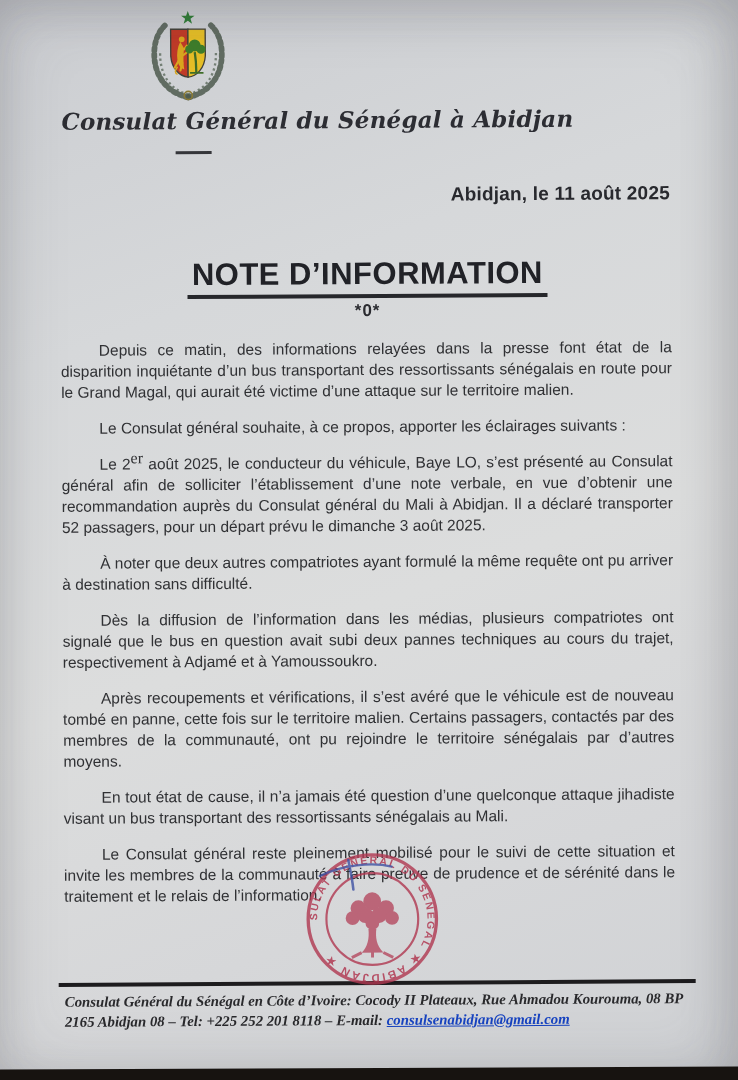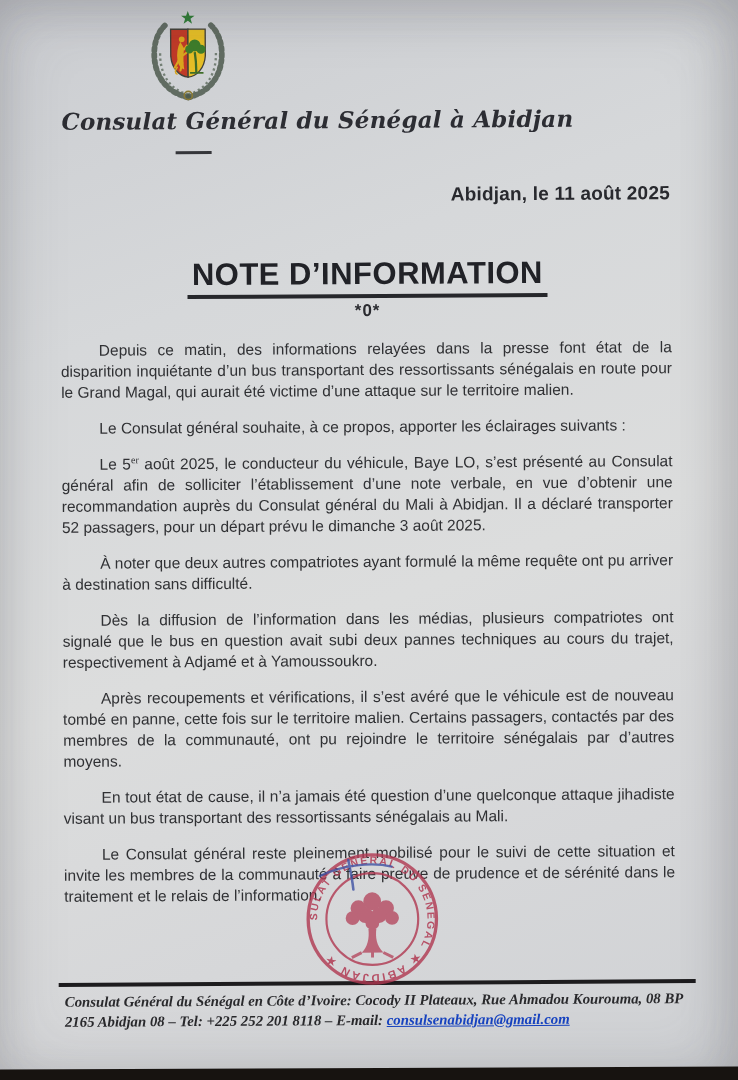--- a/index.html
+++ b/index.html
@@ -36,21 +36,21 @@
   .doc-subtitle{
     position:absolute;left:0;top:301px;width:100%;text-align:center;
     font-weight:bold;font-size:17px;color:#2a2b30;letter-spacing:1px;
   }
 
   .body-text{position:absolute;left:62px;top:338px;width:611px;color:#303134;}
   .body-text p{
     margin:0 0 15px 0;font-size:15.5px;line-height:21px;
     text-align:justify;text-indent:38px;
   }
-  .body-text sup{font-size:10px;line-height:0;font-family:Liberation Serif, serif;}
+  .body-text sup{font-size:16px;line-height:0;font-family:Liberation Serif, serif;}
 
   .stamp{position:absolute;left:296px;top:851px;width:148px;height:140px;z-index:5;opacity:.92;}
   .stamp text{font-family:"Liberation Sans",sans-serif;font-weight:bold;}
 
   .footer-rule{position:absolute;left:56px;top:981px;width:637px;height:4px;background:#1d1c1e;}
   .footer{
     position:absolute;left:62px;top:990px;width:625px;
     font-family:"Liberation Serif",serif;font-weight:bold;font-style:italic;
     font-size:14.8px;line-height:20px;color:#29292c;
   }
@@ -101,21 +101,21 @@
     <div class="date-line">Abidjan, le 11 août 2025</div>
 
     <div class="title-wrap">
       <span class="doc-title">NOTE D’INFORMATION</span>
     </div>
     <div class="doc-subtitle">*0*</div>
 
     <div class="body-text">
       <p>Depuis ce matin, des informations relayées dans la presse font état de la disparition inquiétante d’un bus transportant des ressortissants sénégalais en route pour le Grand Magal, qui aurait été victime d’une attaque sur le territoire malien.</p>
       <p>Le Consulat général souhaite, à ce propos, apporter les éclairages suivants :</p>
-      <p><span>Le 5</span><sup>er</sup><span> août 2025, le conducteur du véhicule, Baye LO, s’est présenté au Consulat général afin de solliciter l’établissement d’une note verbale, en vue d’obtenir une recommandation auprès du Consulat général du Mali à Abidjan. Il a déclaré transporter 52 passagers, pour un départ prévu le dimanche 3 août 2025.</span></p>
+      <p><span>Le 2</span><sup>er</sup><span> août 2025, le conducteur du véhicule, Baye LO, s’est présenté au Consulat général afin de solliciter l’établissement d’une note verbale, en vue d’obtenir une recommandation auprès du Consulat général du Mali à Abidjan. Il a déclaré transporter 52 passagers, pour un départ prévu le dimanche 3 août 2025.</span></p>
       <p>À noter que deux autres compatriotes ayant formulé la même requête ont pu arriver à destination sans difficulté.</p>
       <p>Dès la diffusion de l’information dans les médias, plusieurs compatriotes ont signalé que le bus en question avait subi deux pannes techniques au cours du trajet, respectivement à Adjamé et à Yamoussoukro.</p>
       <p>Après recoupements et vérifications, il s’est avéré que le véhicule est de nouveau tombé en panne, cette fois sur le territoire malien. Certains passagers, contactés par des membres de la communauté, ont pu rejoindre le territoire sénégalais par d’autres moyens.</p>
       <p>En tout état de cause, il n’a jamais été question d’une quelconque attaque jihadiste visant un bus transportant des ressortissants sénégalais au Mali.</p>
       <p>Le Consulat général reste pleinement mobilisé pour le suivi de cette situation et invite les membres de la communauté à faire preuve de prudence et de sérénité dans le traitement et le relais de l’information.</p>
     </div>
 
     <svg class="stamp" viewBox="0 0 150 140">
       <g fill="none" stroke="#b13a53" opacity=".88">
         <circle cx="75" cy="68" r="65" stroke-width="3.4"></circle>

